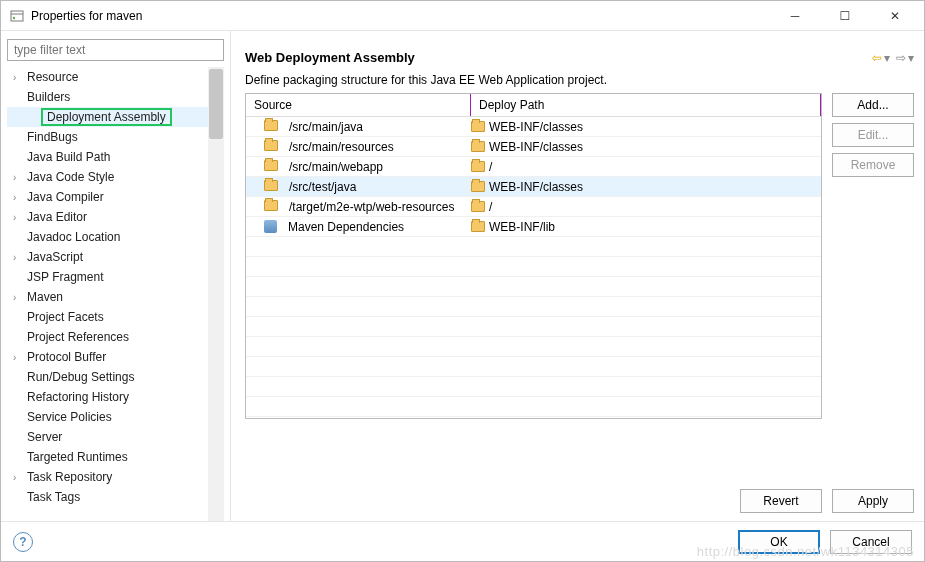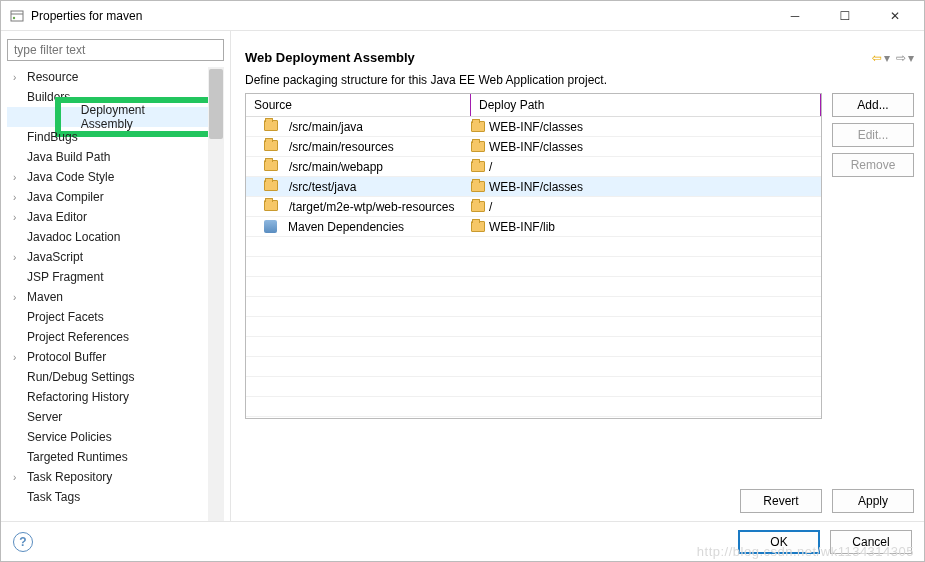--- a/index.html
+++ b/index.html
@@ -10,21 +10,21 @@
   .titlebar .title { flex: 1; }
   .winbtns { display: flex; gap: 16px; align-items: center; margin-right: 4px; }
   .winbtn { width: 34px; height: 22px; display: flex; align-items: center; justify-content: center; color: #333; }
   .body { display: flex; height: 490px; }
   .sidebar { width: 230px; border-right: 1px solid #e5e5e5; padding: 8px 6px 0 6px; display: flex; flex-direction: column; }
   .filter { width: 100%; height: 22px; border: 1px solid #aaa; padding: 2px 6px; color: #c2410c; margin-bottom: 6px; }
   .tree { flex: 1; overflow: hidden; position: relative; }
   .tree-item { display: flex; align-items: center; height: 20px; padding-left: 6px; color: #222; cursor: default; }
   .tree-item .chev { width: 14px; color: #888; font-size: 10px; }
   .tree-item.selected { background: #e5f3ff; }
-  .highlight { border: 6px solid #22c55e; padding: 0 20px; margin-left: 28px; }
+  .highlight { border: 2px solid #22c55e; padding: 0 4px; margin-left: 14px; }
   .scroll-track { position: absolute; right: 0; top: 0; bottom: 0; width: 16px; background: #f1f1f1; }
   .scroll-thumb { position: absolute; right: 1px; top: 2px; width: 14px; height: 70px; background: #c6c6c6; border-radius: 2px; }
   .main { flex: 1; padding: 8px 10px 8px 14px; display: flex; flex-direction: column; }
   .main-header { display: flex; align-items: flex-end; height: 26px; }
   .main-title { font-weight: bold; font-size: 13px; flex: 1; }
   .navicons { display: flex; gap: 2px; align-items: center; color: #888; }
   .navicons .y { color: #e6a800; }
   .desc { margin: 8px 0 6px 0; }
   .content { display: flex; gap: 10px; flex: 1; }
   .tablewrap { flex: 1; border: 1px solid #bbb; display: flex; flex-direction: column; height: 326px; }
@@ -139,25 +139,25 @@
           <div class="tree-item">
             <span class="chev"></span>
             <span>Run/Debug Settings</span>
           </div>
           <div class="tree-item">
             <span class="chev"></span>
             <span>Refactoring History</span>
           </div>
           <div class="tree-item">
             <span class="chev"></span>
+            <span>Service Policies</span>
+          </div>
+          <div class="tree-item">
+            <span class="chev"></span>
             <span>Server</span>
-          </div>
-          <div class="tree-item">
-            <span class="chev"></span>
-            <span>Service Policies</span>
           </div>
           <div class="tree-item">
             <span class="chev"></span>
             <span>Targeted Runtimes</span>
           </div>
           <div class="tree-item">
             <span class="chev">›</span>
             <span>Task Repository</span>
           </div>
           <div class="tree-item">

